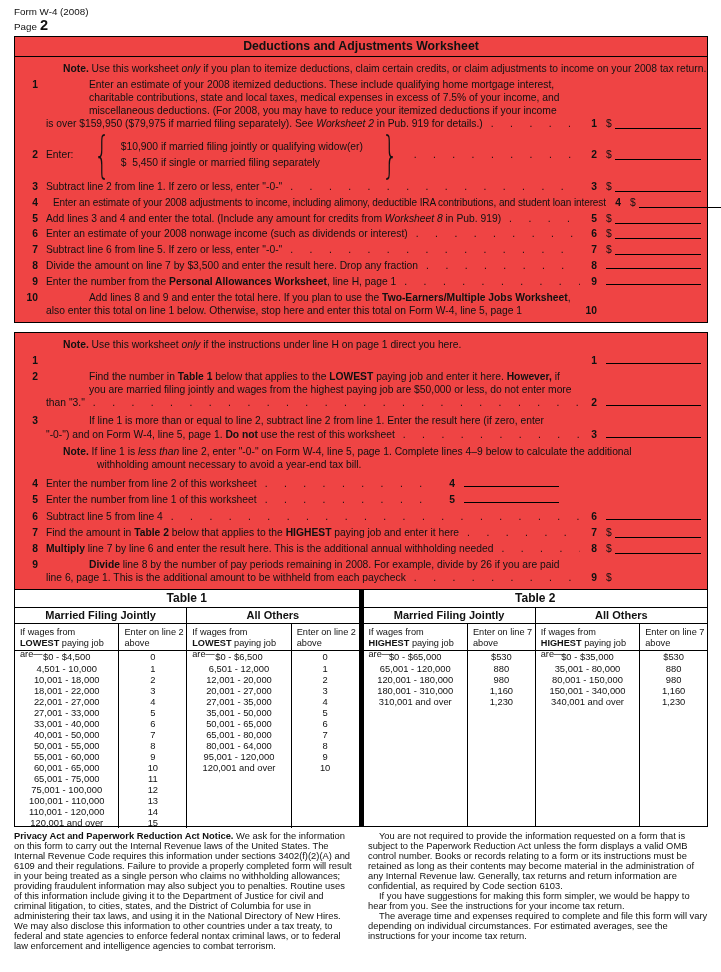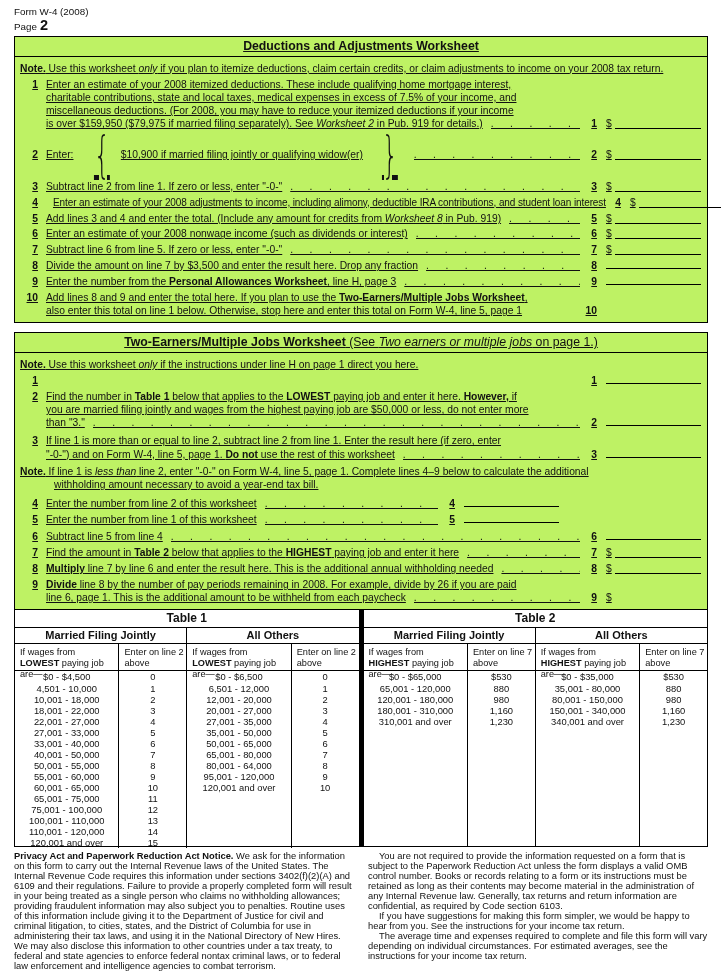--- a/index.html
+++ b/index.html
@@ -10,31 +10,31 @@
     padding:6px 13px 6px 14px; position:relative; overflow:hidden;
   }
   .sb { font-weight:bold; }
   .si { font-style:italic; }
 
   
   .pghead { display:flex; justify-content:space-between; align-items:baseline; font-size:9.8px; margin-bottom:3px;flex-direction:column; }
   .pg2 { font-size:14.5px; font-weight:bold; margin-left:3px; }
 
   
-  .box { border:1.4px solid #000; background:#bef264;text-decoration:underline; }
+  .box { border:1.4px solid #000; background:#ef4444; }
   .mt8 { margin-top:9px; }
   .box-title { text-align:center; font-size:12.3px; padding:2px 0 3px; border-bottom:1.4px solid #000; }
   .box-title.allbold { font-weight:bold; }
 
   .ws { padding:2px 6px 5px 5px; font-size:10.3px; line-height:13.2px; }
   .wrow { display:flex; align-items:baseline; }
   .wrow.first { margin-top:2.7px; }
   .wnum { flex:0 0 26px; text-align:right; padding-right:8px; font-weight:bold; }
   .wtext { white-space:pre; flex-shrink:0; }
-  .grow { flex:1 1 auto; }
+  .grow { flex:1 1 auto;margin-left:43px; }
   .small .wtext { font-size:10px; letter-spacing:-0.1px;margin-left:7px; }
   .wnote .wtext { flex-shrink:1; }
   .wnote.cont { padding-left:34px; }
   .dots { flex:1 1 0; min-width:0; overflow:hidden; white-space:nowrap; letter-spacing:6.8px; margin:0 2px 0 8px; }
   .dots::after { content:". . . . . . . . . . . . . . . . . . . . . . . . . . . . . . . . . . . . . . . . . . . . . . . ."; }
   .fill { flex:1 1 0; min-width:0; }
   .wref { flex:0 0 24px; text-align:right; font-weight:bold; padding-right:9px; font-size:10.3px; }
   .amt { flex:0 0 95px; display:flex; align-items:flex-end; }
   .amt .dsign { line-height:10px; }
   .amt .ln { flex:1 1 auto; border-bottom:1.1px solid #000; height:4px; margin-left:3px; }
@@ -109,20 +109,21 @@
             <span class="dsign">$</span>
             <span class="ln"></span>
           </span>
         </div>
         <div class="wrow bracerow first">
           <span class="wnum">2</span>
           <span class="blabel">Enter:</span>
           <span class="bracech">{</span>
           <div class="opts">
             <div>$10,900 if married filing jointly or qualifying widow(er)</div>
+            <div>$  5,450 if single or married filing separately</div>
           </div>
           <span class="bracech">}</span>
           <span class="dots"></span>
           <span class="wref">2</span>
           <span class="amt usd">
             <span class="dsign">$</span>
             <span class="ln"></span>
           </span>
         </div>
         <div class="wrow first">
@@ -179,21 +180,21 @@
           <span class="wnum">8</span>
           <span class="wtext"><span>Divide the amount on line 7 by $3,500 and enter the result here. Drop any fraction</span></span>
           <span class="dots"></span>
           <span class="wref">8</span>
           <span class="amt plain">
             <span class="ln"></span>
           </span>
         </div>
         <div class="wrow first">
           <span class="wnum">9</span>
-          <span class="wtext"><span>Enter the number from the </span><span class="sb">Personal Allowances Worksheet</span><span>, line H, page 3</span></span>
+          <span class="wtext"><span>Enter the number from the </span><span class="sb">Personal Allowances Worksheet</span><span>, line H, page 1</span></span>
           <span class="dots"></span>
           <span class="wref">9</span>
           <span class="amt plain">
             <span class="ln"></span>
           </span>
         </div>
         <div class="wrow first">
           <span class="wnum">10</span>
           <span class="wtext grow"><span>Add lines 8 and 9 and enter the total here. If you plan to use the </span><span class="sb">Two-Earners/Multiple Jobs Worksheet</span><span>,</span></span>
         </div>
@@ -201,21 +202,20 @@
           <span class="wnum"></span>
           <span class="wtext"><span>also enter this total on line 1 below. Otherwise, stop here and enter this total on Form W-4, line 5, page 1</span></span>
           <span class="fill"></span>
           <span class="wref">10</span>
           <span class="amt none"></span>
         </div>
       </div>
   </div>
 
   <div class="box mt8">
-    <div class="box-title"><span class="sb">Two-Earners/Multiple Jobs Worksheet</span><span> (See </span><span class="si">Two earners or multiple jobs</span><span> on page 1.)</span></div>
     <div class="ws">
         <div class="wrow wnote first">
           <span class="wtext grow"><span class="sb">Note.</span><span> Use this worksheet </span><span class="si">only</span><span> if the instructions under line H on page 1 direct you here.</span></span>
         </div>
         <div class="wrow first small">
           <span class="wnum">1</span>
           <span class="fill"></span>
           <span class="wref">1</span>
           <span class="amt plain">
             <span class="ln"></span>

